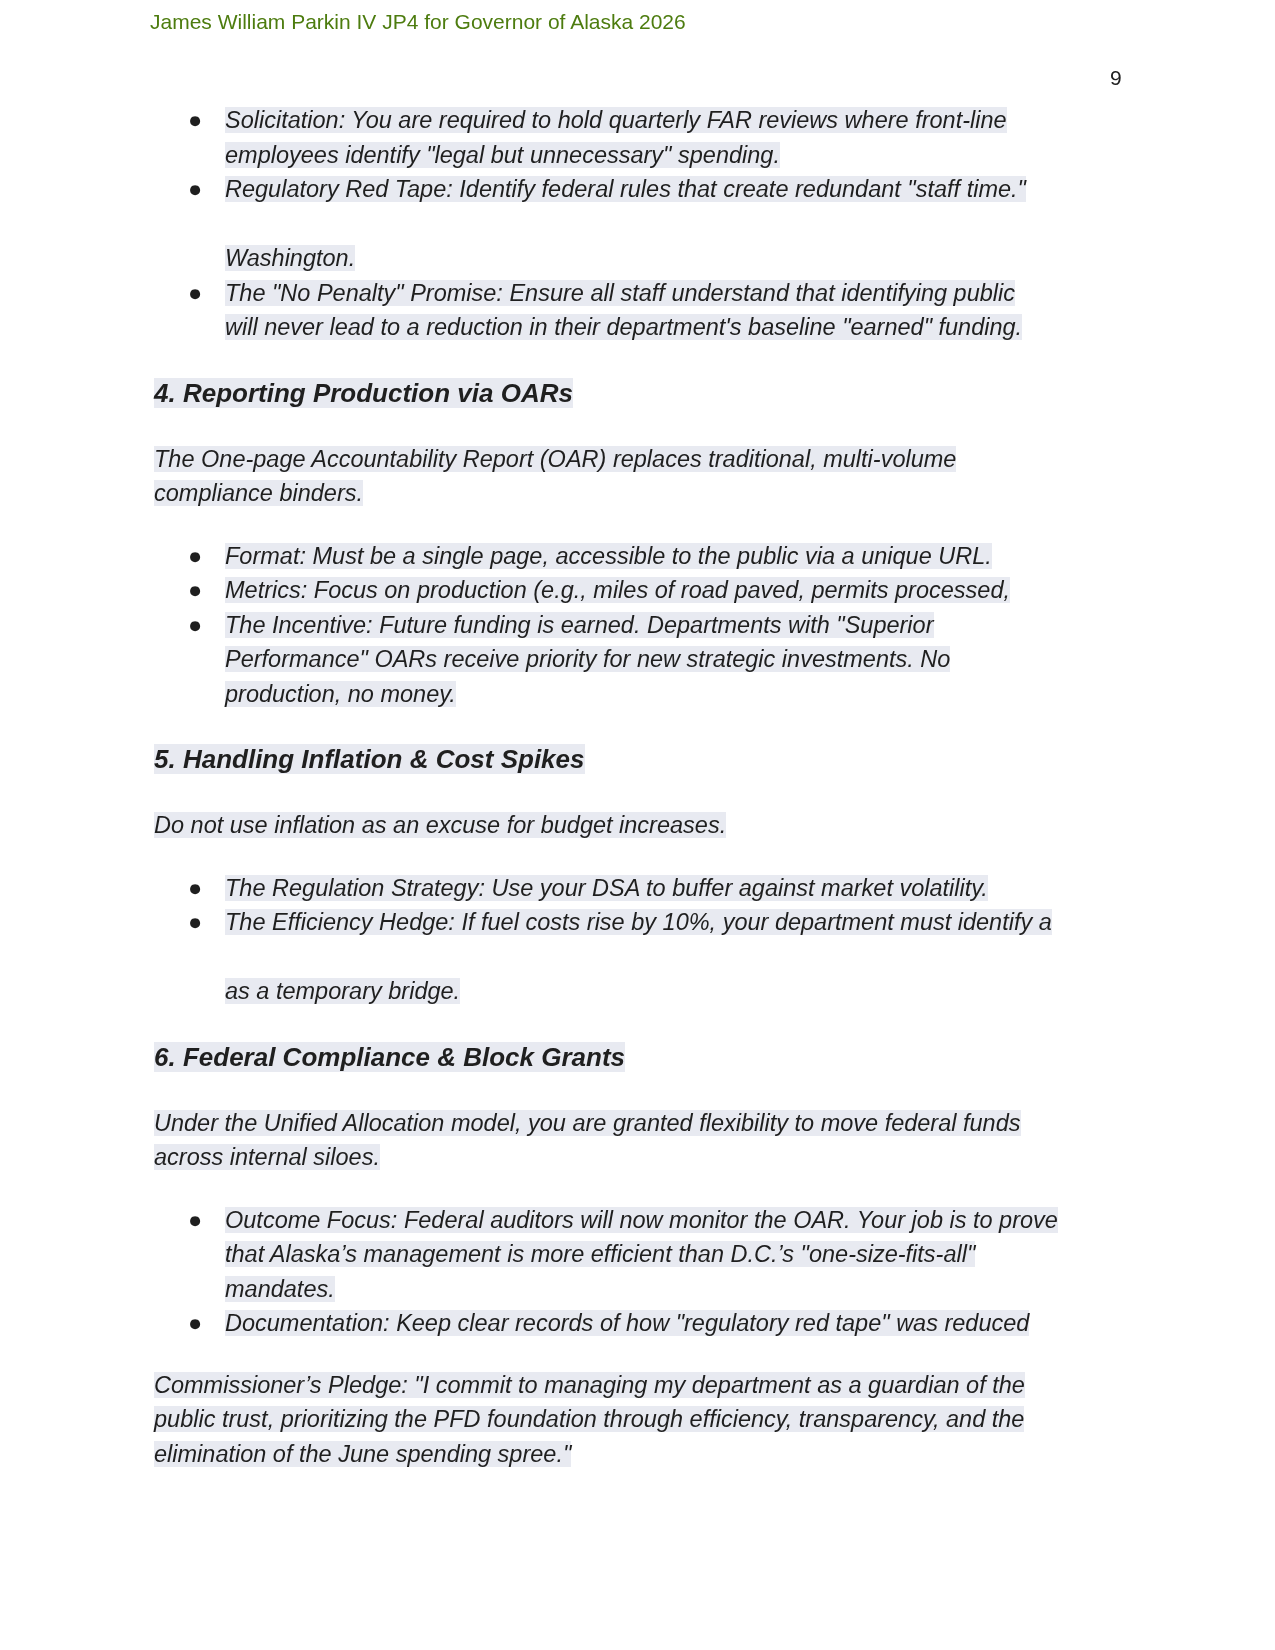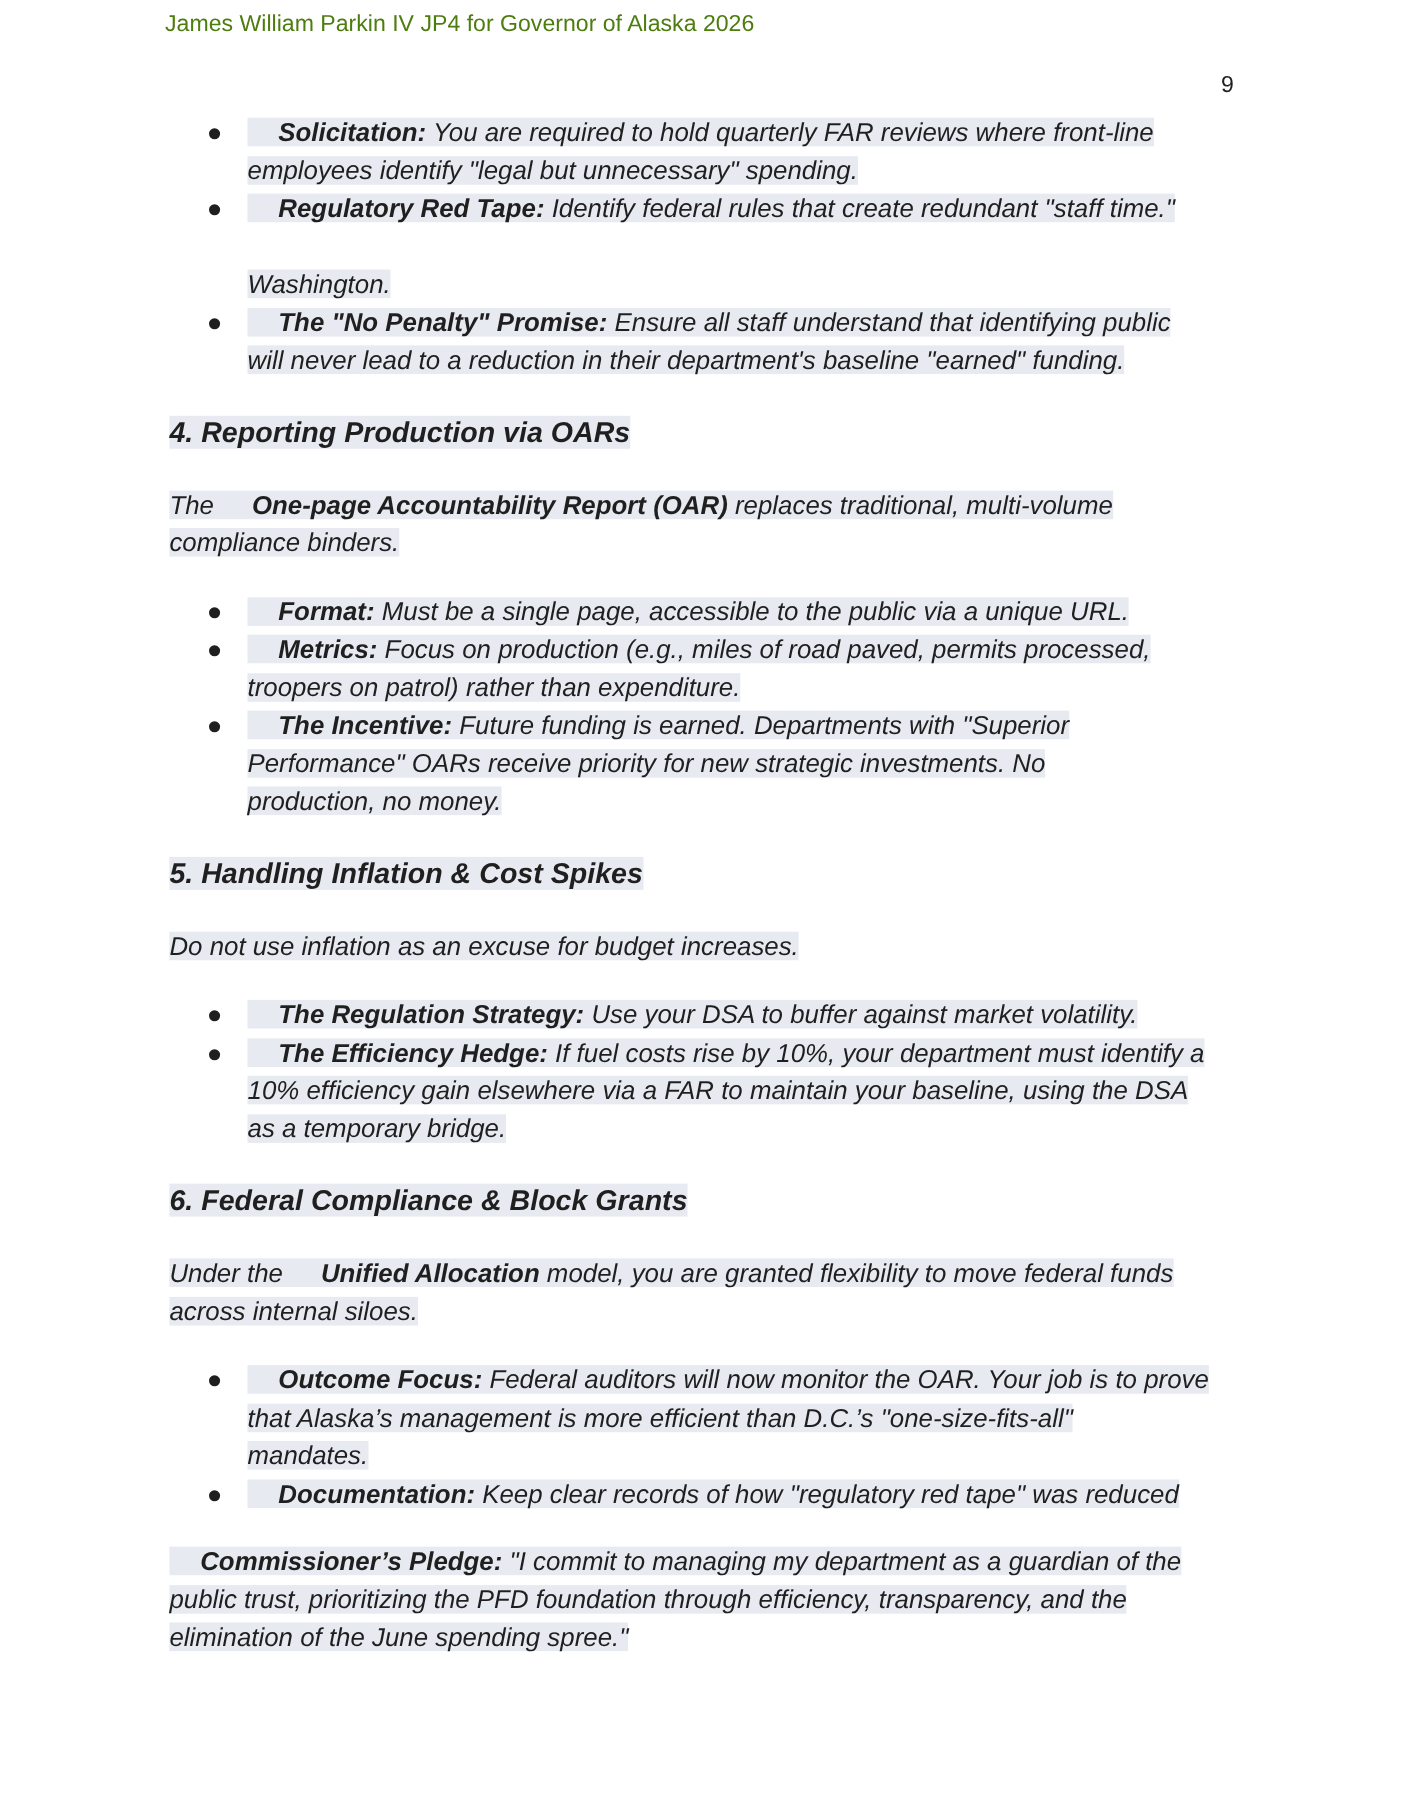--- a/index.html
+++ b/index.html
@@ -2,21 +2,21 @@
 <html><head>
 <meta charset="utf-8">
 <style>
   html, body { margin: 0; padding: 0; background: #ffffff; }
   body { width: 1275px; height: 1650px; position: relative; overflow: hidden;
          font-family: "Liberation Sans", sans-serif; color: #1f1f1f; }
   .header { position: absolute; left: 150px; top: 10px; font-size: 21px; color: #4d7c0f; }
   .page-num { position: absolute; left: 1110px; top: 66px; font-size: 21px; color: #202020; }
   .content { position: absolute; left: 150px; top: 103px; width: 980px; }
   .hl { background: #e8eaf1; font-style: italic; box-decoration-break: clone; -webkit-box-decoration-break: clone; }
-  b { font-weight: bold; padding-left: 28px; }
+  b { font-weight: normal; }
   ul { list-style: none; margin: 0; padding: 0; }
   li { position: relative; padding-left: 75px; font-size: 23.5px; line-height: 34.5px; }
   li .bullet { position: absolute; left: 38px; top: 0; font-style: normal; }
   li .bullet-bg { position: absolute; left: 38px; top: 2px; width: 37px; height: 30px; background: #e8eaf1; z-index: -1; }
   h2 { font-size: 26px; font-weight: bold; font-style: italic; margin: 4px; line-height: 36px; }
   p { font-size: 23.5px; line-height: 34.5px; margin: 4px; }
   .gap-h { height: 26px; }
   .gap-p { height: 23px; }
   .gap-l { height: 24px; }
 </style>
@@ -56,21 +56,20 @@
   </p>
   <div class="gap-l"></div>
   <ul>
     <li>
       <span class="bullet-bg"></span><span class="bullet">●</span>
       <span class="hl"><b>Format:</b> <span>Must be a single page, accessible to the public via a unique URL.</span></span>
     </li>
     <li>
       <span class="bullet-bg"></span><span class="bullet">●</span>
       <span class="hl"><b>Metrics:</b> <span>Focus on production (e.g., miles of road paved, permits processed,</span></span><br>
-      <span class="hl">troopers on patrol) rather than expenditure.</span>
     </li>
     <li>
       <span class="bullet-bg"></span><span class="bullet">●</span>
       <span class="hl"><b>The Incentive:</b> <span>Future funding is earned. Departments with "Superior</span></span><br>
       <span class="hl">Performance" OARs receive priority for new strategic investments. No</span><br>
       <span class="hl">production, no money.</span>
     </li>
   </ul>
 
   <div class="gap-h"></div>
@@ -79,21 +78,21 @@
   <p><span class="hl">Do not use inflation as an excuse for budget increases.</span></p>
   <div class="gap-l"></div>
   <ul>
     <li>
       <span class="bullet-bg"></span><span class="bullet">●</span>
       <span class="hl"><b>The Regulation Strategy:</b> <span>Use your DSA to buffer against market volatility.</span></span>
     </li>
     <li>
       <span class="bullet-bg"></span><span class="bullet">●</span>
       <span class="hl"><b>The Efficiency Hedge:</b> <span>If fuel costs rise by 10%, your department must identify a</span></span><br>
-      <span class="hl">10% efficiency gain elsewhere via a FAR to maintain your baseline, using the DSA</span><br>
+      <br>
       <span class="hl">as a temporary bridge.</span>
     </li>
   </ul>
 
   <div class="gap-h"></div>
   <h2><span class="hl">6. Federal Compliance &amp; Block Grants</span></h2>
   <div class="gap-p"></div>
   <p>
     <span class="hl"><span>Under the </span><b>Unified Allocation</b><span> model, you are granted flexibility to move federal funds</span></span><br>
     <span class="hl">across internal siloes.</span>

